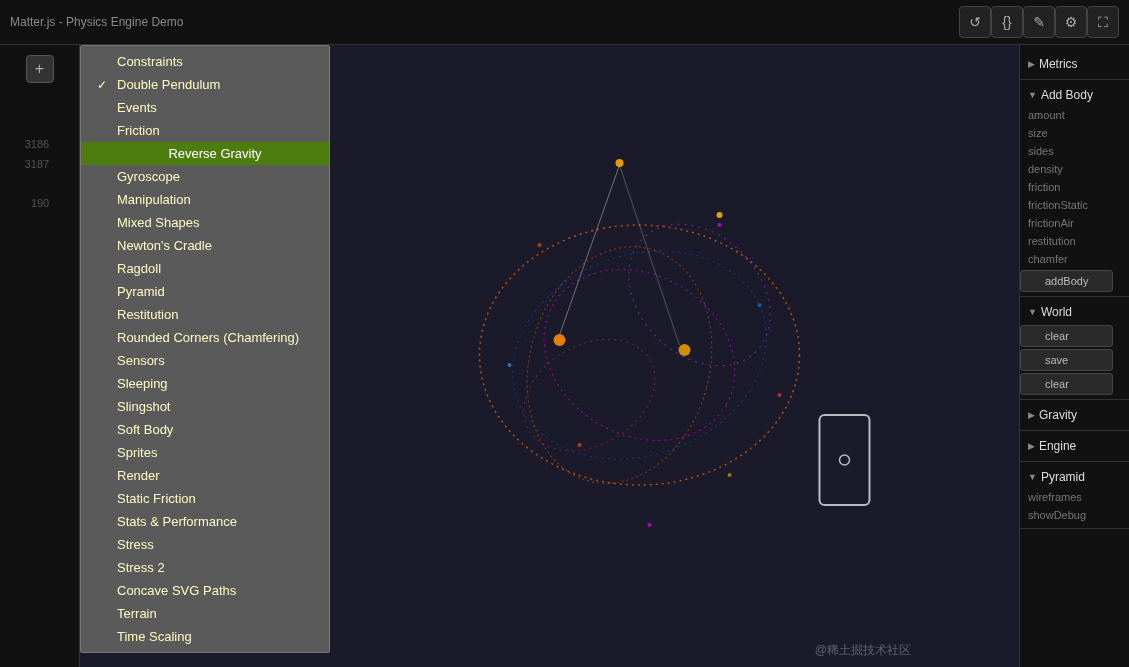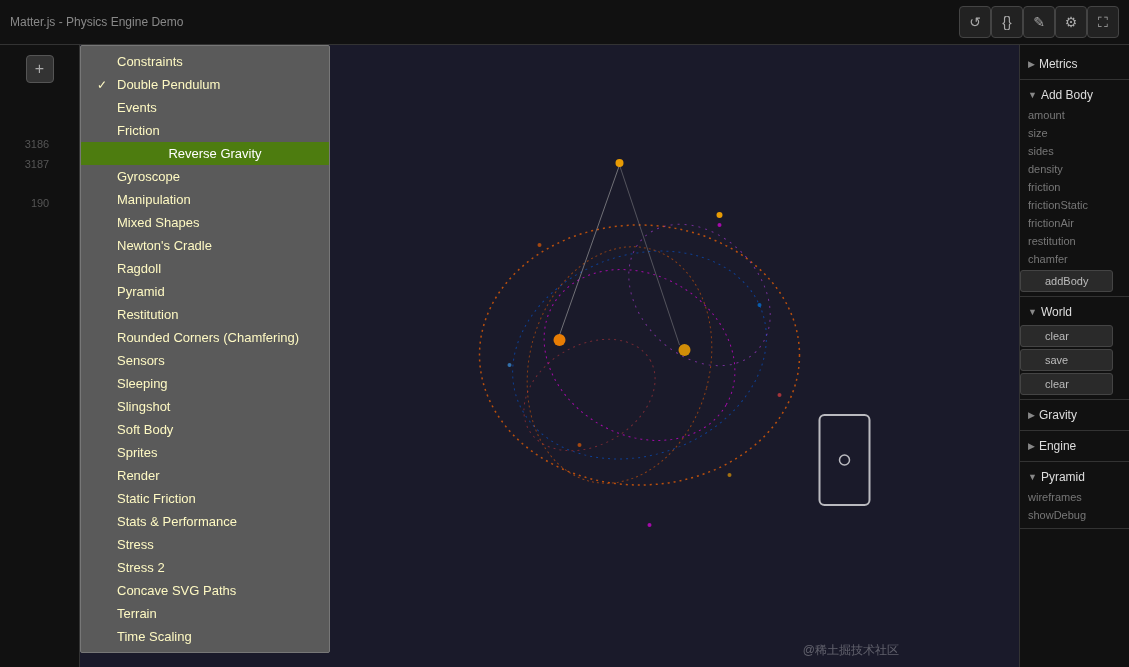--- a/index.html
+++ b/index.html
@@ -175,21 +175,21 @@
     .sidebar-divider {
       border: none;
       border-top: 1px solid #333;
       margin: 4px 0;
     }
 
     
     .watermark {
       position: absolute;
       bottom: 8px;
-      right: 120px;
+      right: 108px;
       color: rgba(255,255,255,0.3);
       font-size: 12px;
       margin-left: 37px;
     }
   </style>
 </head>
 <body>
 
 <div class="toolbar">
   <span class="toolbar-title">Matter.js - Physics Engine Demo</span>

